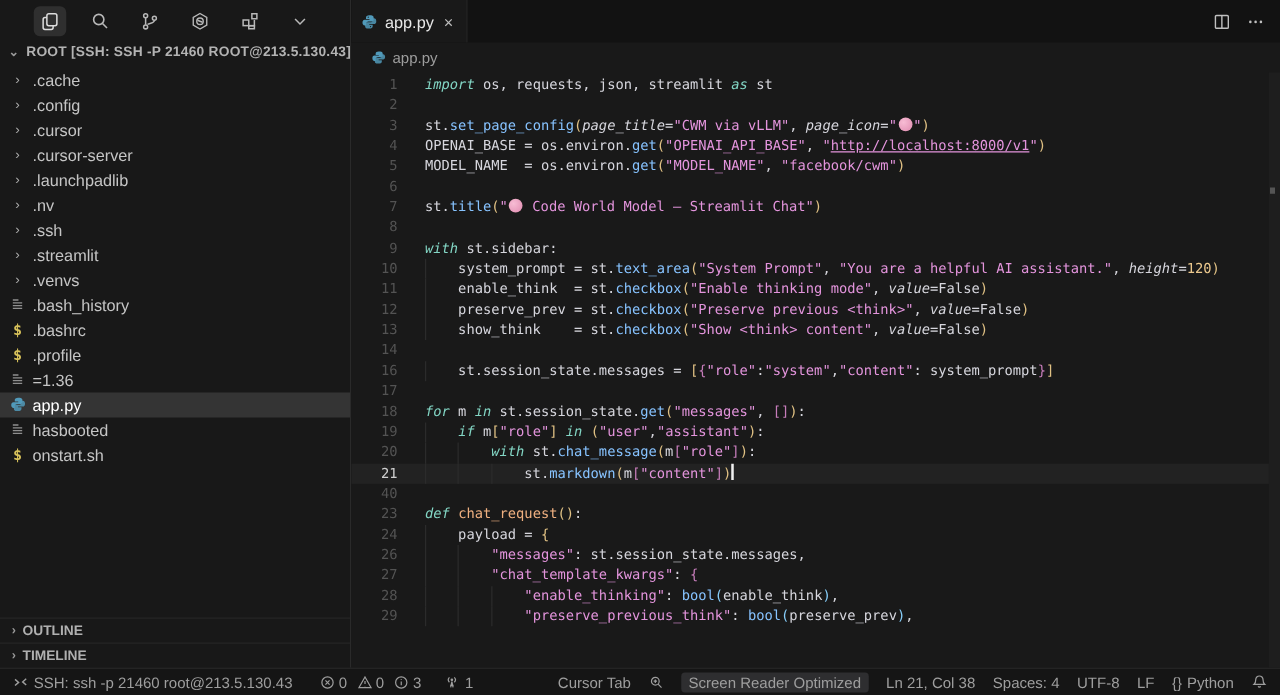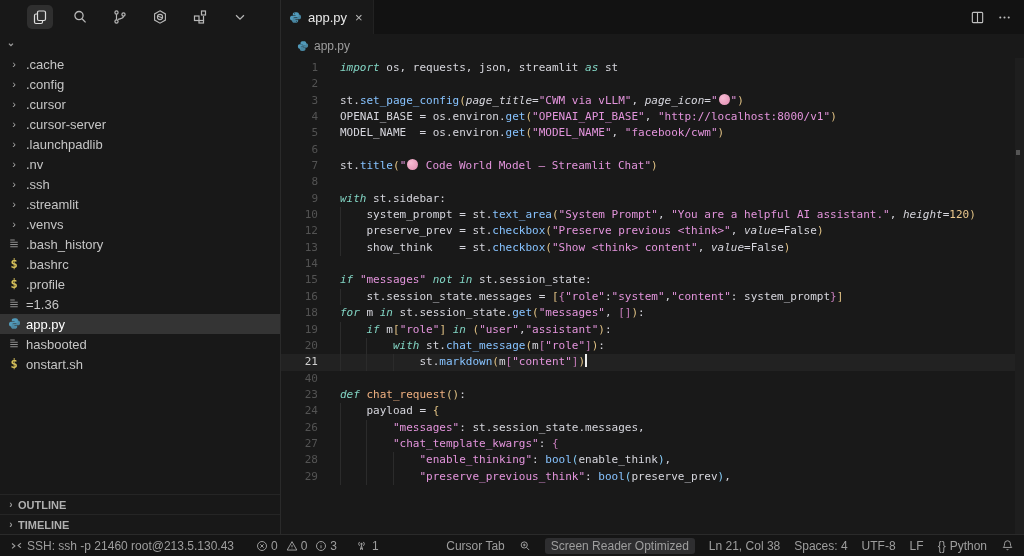--- a/index.html
+++ b/index.html
@@ -39,21 +39,21 @@
   .code-area { flex:1; position:relative; overflow:hidden; font-family:"DejaVu Sans Mono", monospace; font-size:11px; line-height:16.35px; padding-top:2px; }
   .line { position:relative; padding-left:59px; white-space:pre; color:#d6d6dd; height:16.35px; }
   .line .ln { position:absolute; left:0; top:0; width:37px; text-align:right; color:#535353; }
   .line.active { background:rgba(120,120,120,.10); }
   .line.active .ln { color:#cfcfcf; }
   .guide { position:absolute; top:0; bottom:0; width:1px; background:#2b2b2b; }
   .t-k { color:#83d6c5; font-style:italic; }
   .t-f { color:#87c3ff; }
   .t-d { color:#efb080; }
   .t-s { color:#e394dc; }
-  .t-u { color:#e394dc; }
+  .t-u { color:#e394dc; text-decoration:underline; }
   .t-i { color:#d6d6dd; font-style:italic; }
   .t-n { color:#ebc88d; }
   .t-b1 { color:#e0c184; }
   .t-b2 { color:#c77dbb; }
   .t-b3 { color:#87cefa; }
   .caret { display:inline-block; width:1.5px; height:13px; background:#f0f0f0; vertical-align:-2px; }
   .emoji-brain { display:inline-block; width:11px; height:11px; border-radius:50%; background:radial-gradient(circle at 35% 35%, #f7bcd4, #e08bb0); vertical-align:-1px; margin:0 1px; }
   .scroll-strip { position:absolute; top:58px; right:0; bottom:0; width:9px; background:#1e1e1e; }
   .scroll-mark { position:absolute; top:92px; left:1px; width:4px; height:5px; background:#555555; }
 
@@ -112,20 +112,21 @@
         </div>
         <div class="act-icon">
           <svg width="14" height="14" viewBox="0 0 16 16" fill="none" stroke="currentColor" stroke-width="1.4">
               <path d="M3.5 6 8 10.5 12.5 6"></path>
             </svg>
         </div>
       </div>
 
       <div class="section-header">
         <span class="chev">⌄</span>
+        <span>ROOT [SSH: SSH -P 21460 ROOT@213.5.130.43]</span>
       </div>
 
       <div class="file-tree">
           <div class="tree-row">
             <span class="twist">›</span>
             <span class="lbl">.cache</span>
           </div>
           <div class="tree-row">
             <span class="twist">›</span>
             <span class="lbl">.config</span>
@@ -246,25 +247,26 @@
           <div class="line"><span class="ln">1</span><span class="t-k">import</span><span class="t-p"> os, requests, json, streamlit </span><span class="t-k">as</span><span class="t-p"> st</span></div>
           <div class="line"><span class="ln">2</span></div>
           <div class="line"><span class="ln">3</span><span class="t-p">st.</span><span class="t-f">set_page_config</span><span class="t-b1">(</span><span class="t-i">page_title</span><span class="t-p">=</span><span class="t-s">"CWM via vLLM"</span><span class="t-p">, </span><span class="t-i">page_icon</span><span class="t-p">=</span><span class="t-s">"</span><span class="emoji-brain"></span><span class="t-s">"</span><span class="t-b1">)</span></div>
           <div class="line"><span class="ln">4</span><span class="t-p">OPENAI_BASE = os.environ.</span><span class="t-f">get</span><span class="t-b1">(</span><span class="t-s">"OPENAI_API_BASE"</span><span class="t-p">, </span><span class="t-s">"</span><span class="t-u">http://localhost:8000/v1</span><span class="t-s">"</span><span class="t-b1">)</span></div>
           <div class="line"><span class="ln">5</span><span class="t-p">MODEL_NAME  = os.environ.</span><span class="t-f">get</span><span class="t-b1">(</span><span class="t-s">"MODEL_NAME"</span><span class="t-p">, </span><span class="t-s">"facebook/cwm"</span><span class="t-b1">)</span></div>
           <div class="line"><span class="ln">6</span></div>
           <div class="line"><span class="ln">7</span><span class="t-p">st.</span><span class="t-f">title</span><span class="t-b1">(</span><span class="t-s">"</span><span class="emoji-brain"></span><span class="t-s"> Code World Model — Streamlit Chat"</span><span class="t-b1">)</span></div>
           <div class="line"><span class="ln">8</span></div>
           <div class="line"><span class="ln">9</span><span class="t-k">with</span><span class="t-p"> st.sidebar:</span></div>
           <div class="line"><span class="ln">10</span><span class="guide" style="left: calc(0ch + 59px);"></span><span class="t-p">    system_prompt = st.</span><span class="t-f">text_area</span><span class="t-b1">(</span><span class="t-s">"System Prompt"</span><span class="t-p">, </span><span class="t-s">"You are a helpful AI assistant."</span><span class="t-p">, </span><span class="t-i">height</span><span class="t-p">=</span><span class="t-n">120</span><span class="t-b1">)</span></div>
+          <div class="line"><span class="ln">11</span><span class="guide" style="left: calc(0ch + 59px);"></span><span class="t-p">    enable_think  = st.</span><span class="t-f">checkbox</span><span class="t-b1">(</span><span class="t-s">"Enable thinking mode"</span><span class="t-p">, </span><span class="t-i">value</span><span class="t-p">=False</span><span class="t-b1">)</span></div>
           <div class="line"><span class="ln">12</span><span class="guide" style="left: calc(0ch + 59px);"></span><span class="t-p">    preserve_prev = st.</span><span class="t-f">checkbox</span><span class="t-b1">(</span><span class="t-s">"Preserve previous &lt;think&gt;"</span><span class="t-p">, </span><span class="t-i">value</span><span class="t-p">=False</span><span class="t-b1">)</span></div>
           <div class="line"><span class="ln">13</span><span class="guide" style="left: calc(0ch + 59px);"></span><span class="t-p">    show_think    = st.</span><span class="t-f">checkbox</span><span class="t-b1">(</span><span class="t-s">"Show &lt;think&gt; content"</span><span class="t-p">, </span><span class="t-i">value</span><span class="t-p">=False</span><span class="t-b1">)</span></div>
           <div class="line"><span class="ln">14</span></div>
-          <div class="line"><span class="ln">15</span><span class="t-k">if</span><span class="t-p"> </span><span class="t-s">"messages"</span><span class="t-p"> </span><span class="t-k">not</span><span class="t-p"> </span><span class="t-k">in</span><span class="t-p"> st.session_state:</span></div>
           <div class="line"><span class="ln">16</span><span class="guide" style="left: calc(0ch + 59px);"></span><span class="t-p">    st.session_state.messages = </span><span class="t-b1">[</span><span class="t-b2">{</span><span class="t-s">"role"</span><span class="t-p">:</span><span class="t-s">"system"</span><span class="t-p">,</span><span class="t-s">"content"</span><span class="t-p">: system_prompt</span><span class="t-b2">}</span><span class="t-b1">]</span></div>
+          <div class="line"><span class="ln">17</span></div>
           <div class="line"><span class="ln">18</span><span class="t-k">for</span><span class="t-p"> m </span><span class="t-k">in</span><span class="t-p"> st.session_state.</span><span class="t-f">get</span><span class="t-b1">(</span><span class="t-s">"messages"</span><span class="t-p">, </span><span class="t-b2">[]</span><span class="t-b1">)</span><span class="t-p">:</span></div>
           <div class="line"><span class="ln">19</span><span class="guide" style="left: calc(0ch + 59px);"></span><span class="t-p">    </span><span class="t-k">if</span><span class="t-p"> m</span><span class="t-b1">[</span><span class="t-s">"role"</span><span class="t-b1">]</span><span class="t-p"> </span><span class="t-k">in</span><span class="t-p"> </span><span class="t-b1">(</span><span class="t-s">"user"</span><span class="t-p">,</span><span class="t-s">"assistant"</span><span class="t-b1">)</span><span class="t-p">:</span></div>
           <div class="line"><span class="ln">20</span><span class="guide" style="left: calc(0ch + 59px);"></span><span class="guide" style="left: calc(4ch + 59px);"></span><span class="t-p">        </span><span class="t-k">with</span><span class="t-p"> st.</span><span class="t-f">chat_message</span><span class="t-b1">(</span><span class="t-p">m</span><span class="t-b2">[</span><span class="t-s">"role"</span><span class="t-b2">]</span><span class="t-b1">)</span><span class="t-p">:</span></div>
           <div class="line active"><span class="ln">21</span><span class="guide" style="left: calc(0ch + 59px);"></span><span class="guide" style="left: calc(4ch + 59px);"></span><span class="guide" style="left: calc(8ch + 59px);"></span><span class="t-p">            st.</span><span class="t-f">markdown</span><span class="t-b1">(</span><span class="t-p">m</span><span class="t-b2">[</span><span class="t-s">"content"</span><span class="t-b2">]</span><span class="t-b1">)</span><span class="caret"></span></div>
           <div class="line"><span class="ln">40</span></div>
           <div class="line"><span class="ln">23</span><span class="t-k">def</span><span class="t-p"> </span><span class="t-d">chat_request</span><span class="t-b1">()</span><span class="t-p">:</span></div>
           <div class="line"><span class="ln">24</span><span class="guide" style="left: calc(0ch + 59px);"></span><span class="t-p">    payload = </span><span class="t-b1">{</span></div>
           <div class="line"><span class="ln">26</span><span class="guide" style="left: calc(0ch + 59px);"></span><span class="guide" style="left: calc(4ch + 59px);"></span><span class="t-p">        </span><span class="t-s">"messages"</span><span class="t-p">: st.session_state.messages,</span></div>
           <div class="line"><span class="ln">27</span><span class="guide" style="left: calc(0ch + 59px);"></span><span class="guide" style="left: calc(4ch + 59px);"></span><span class="t-p">        </span><span class="t-s">"chat_template_kwargs"</span><span class="t-p">: </span><span class="t-b2">{</span></div>
           <div class="line"><span class="ln">28</span><span class="guide" style="left: calc(0ch + 59px);"></span><span class="guide" style="left: calc(4ch + 59px);"></span><span class="guide" style="left: calc(8ch + 59px);"></span><span class="t-p">            </span><span class="t-s">"enable_thinking"</span><span class="t-p">: </span><span class="t-f">bool</span><span class="t-b3">(</span><span class="t-p">enable_think</span><span class="t-b3">)</span><span class="t-p">,</span></div>

